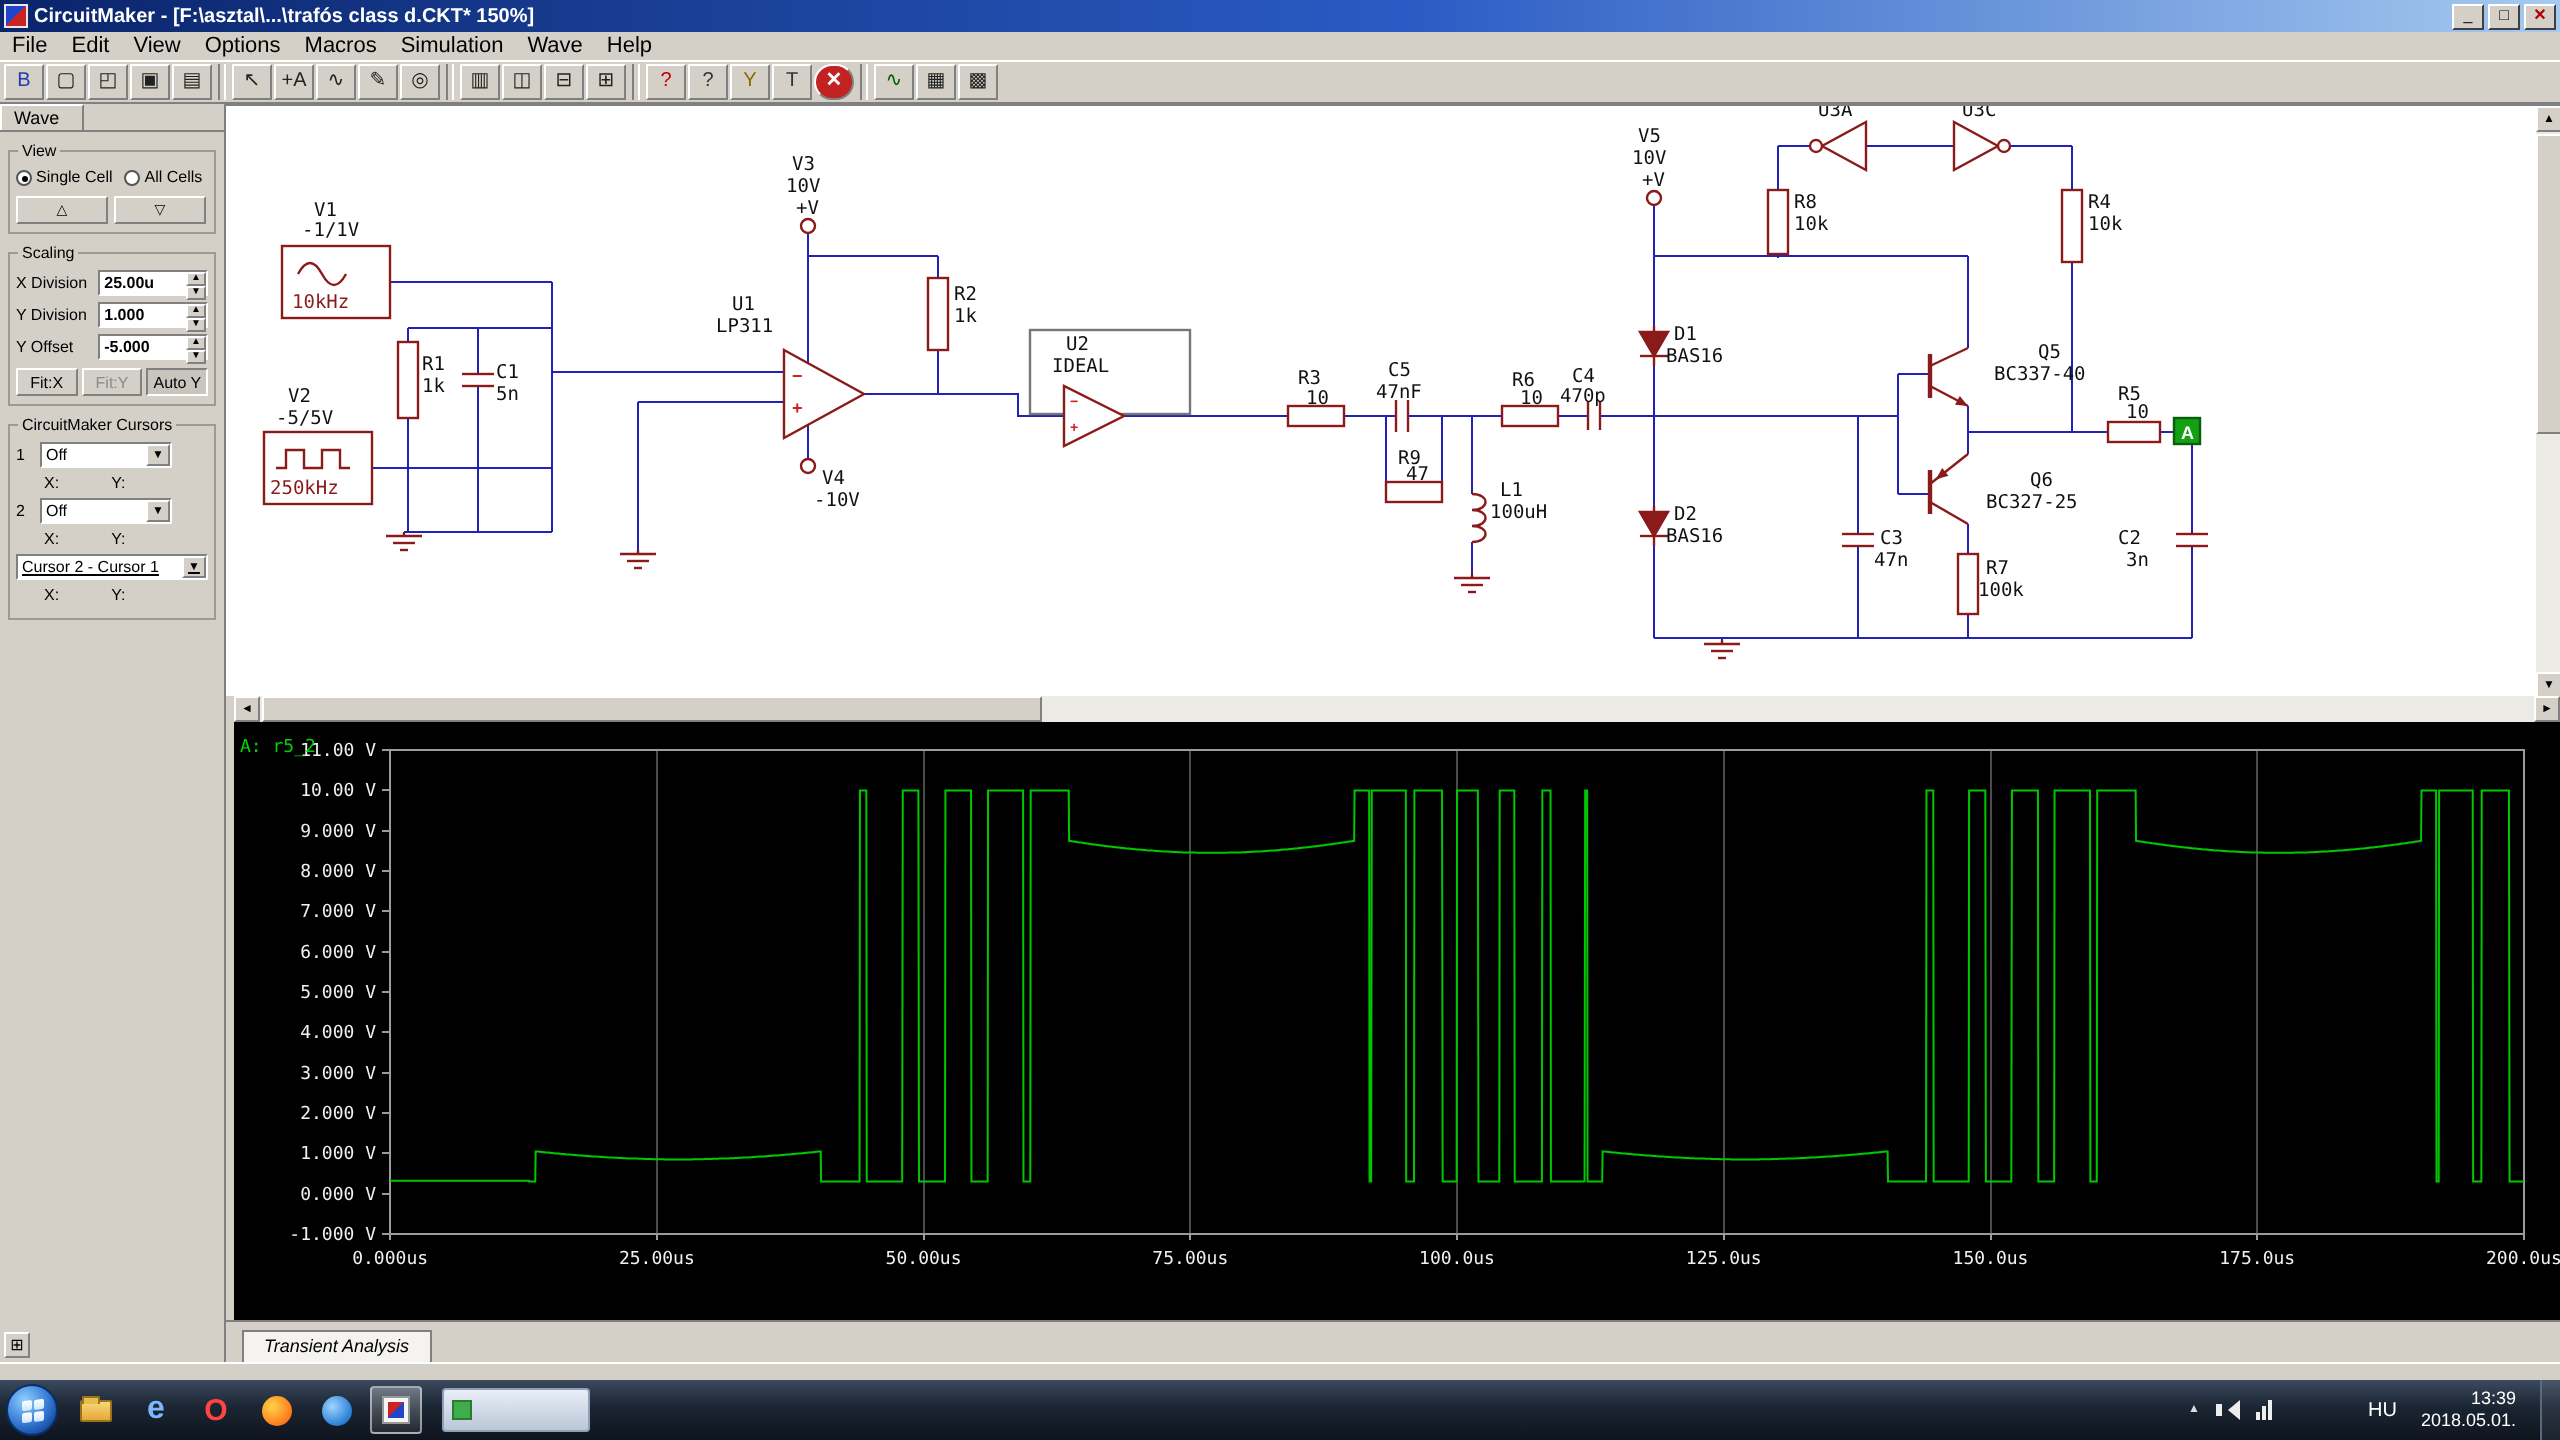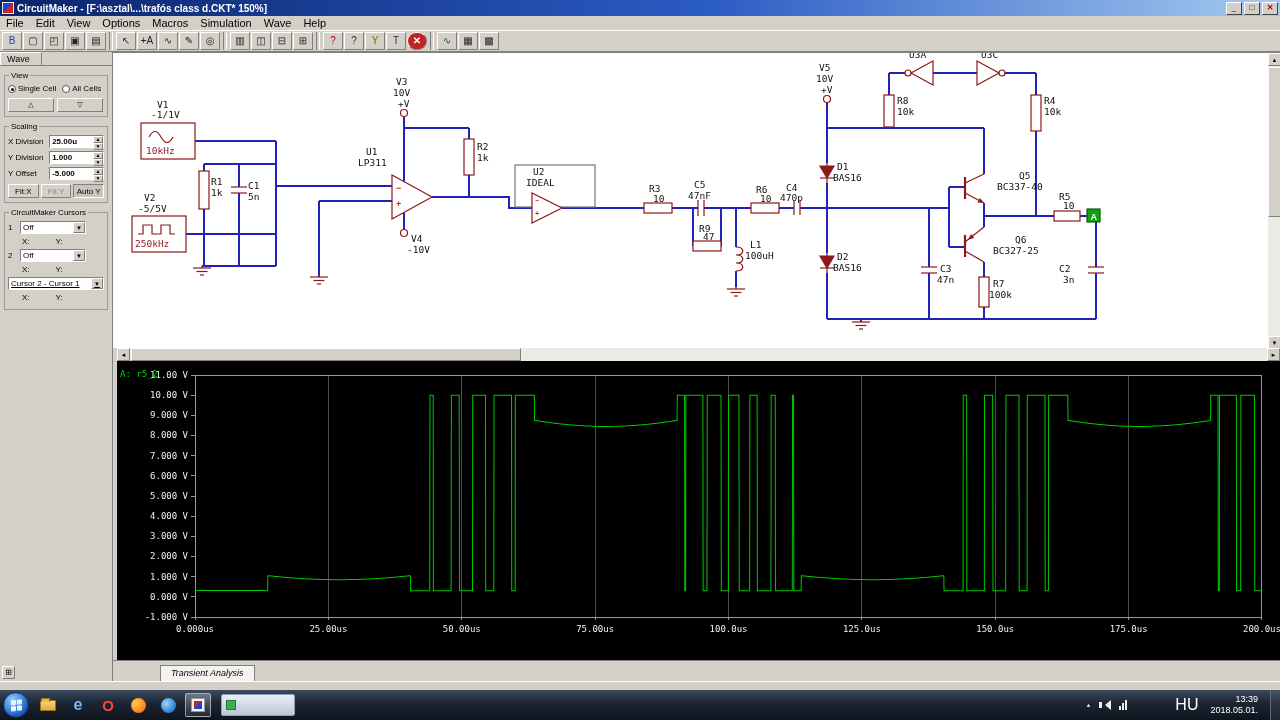--- a/index.html
+++ b/index.html
@@ -67,21 +67,21 @@
 .hscroll{height:13px;flex:0 0 13px;margin-left:4px;position:relative;background:#eceae4;}
 .hscroll .sc-btn{position:absolute;top:0;width:13px;height:13px;}
 .hscroll .sc-btn.r{right:0;}
 .h-thumb{position:absolute;top:0;left:14px;width:390px;height:13px;background:#d4d0c8;border:1px solid;border-color:#fff #808080 #808080 #fff;}
 
 
 .waveblock{height:299px;flex:0 0 299px;margin-left:4px;background:#000;position:relative;}
 #wave-svg{position:absolute;left:0;top:0;width:100%;height:100%;}
 .trace-label{position:absolute;left:3px;top:8px;color:#00d400;font:9px "DejaVu Sans Mono",monospace;}
 .tabstrip{height:21px;flex:0 0 21px;background:#d4d0c8;border-top:1px solid #808080;display:flex;align-items:flex-end;padding-left:8px;}
-.ana-tab{height:16px;padding:0 10px;background:#f4f3ef;border:1px solid #808080;border-bottom:none;font-size:9px;font-style:italic;line-height:15px;margin-left:39px;}
+.ana-tab{height:16px;padding:0 10px;background:#f4f3ef;border:1px solid #808080;border-bottom:none;font-size:9px;font-style:italic;line-height:15px;}
 
 .statusbar{height:9px;flex:0 0 9px;background:#d4d0c8;border-top:1px solid #fff;}
 
 
 .taskbar{height:30px;flex:0 0 30px;background:linear-gradient(#3b4a5e,#1b2533 45%,#0e141d);display:flex;align-items:center;color:#fff;}
 .orb{width:26px;height:26px;border-radius:50%;margin:0 4px 0 3px;background:radial-gradient(circle at 35% 30%,#8fd0ff,#2f74d0 55%,#0b3a85 90%);border:1px solid #0a2d66;display:flex;align-items:center;justify-content:center;flex:0 0 26px;}
 .flag{width:11px;height:11px;transform:skewY(-6deg);display:grid;grid-template-columns:1fr 1fr;grid-template-rows:1fr 1fr;gap:1px;}
 .flag i{background:linear-gradient(#fff,#cfe6ff);border-radius:1px;}
 .tb-ic{width:26px;height:24px;display:flex;align-items:center;justify-content:center;margin:0 2px;border:1px solid transparent;}
 .tb-ic.active{background:linear-gradient(rgba(255,255,255,.30),rgba(255,255,255,.08));border:1px solid rgba(255,255,255,.5);border-radius:2px;}
@@ -95,21 +95,21 @@
 .ic-cm::after{content:"";position:absolute;inset:2px;background:linear-gradient(135deg,#cc2222 50%,#2244cc 50%);}
 .tb-task{width:74px;height:22px;margin-left:8px;background:linear-gradient(#e9eef5,#b9c7d8);border:1px solid #8fa0b8;border-radius:2px;display:flex;align-items:center;padding:0 4px;gap:3px;}
 .tb-task .mini{width:10px;height:10px;background:#3fae4a;border:1px solid #2a7a33;flex:0 0 10px;}
 .tray{margin-left:auto;display:flex;align-items:center;gap:8px;padding-right:0;}
 .tray-up{font-size:6px;color:#ddd;}
 .spk{display:flex;align-items:center;}
 .spk .box{width:3px;height:6px;background:#eee;}
 .spk .cone{width:0;height:0;border:5px solid transparent;border-right:6px solid #eee;margin-left:-2px;}
 .net{display:flex;align-items:flex-end;gap:1px;height:10px;}
 .net b{width:2px;background:#eee;display:block;}
-.tray-lang{font-size:16px;margin-left:40px;}
+.tray-lang{font-size:10px;margin-left:40px;}
 .clock{font-size:9px;text-align:right;line-height:1.25;padding:0 4px;}
 .show-desktop{width:10px;height:30px;border-left:1px solid #5a6a7e;background:rgba(255,255,255,.07);}
 </style>
 </head>
 <body>
 
 <div class="app">
 
   <div class="titlebar">
     <span class="app-icon"></span>

